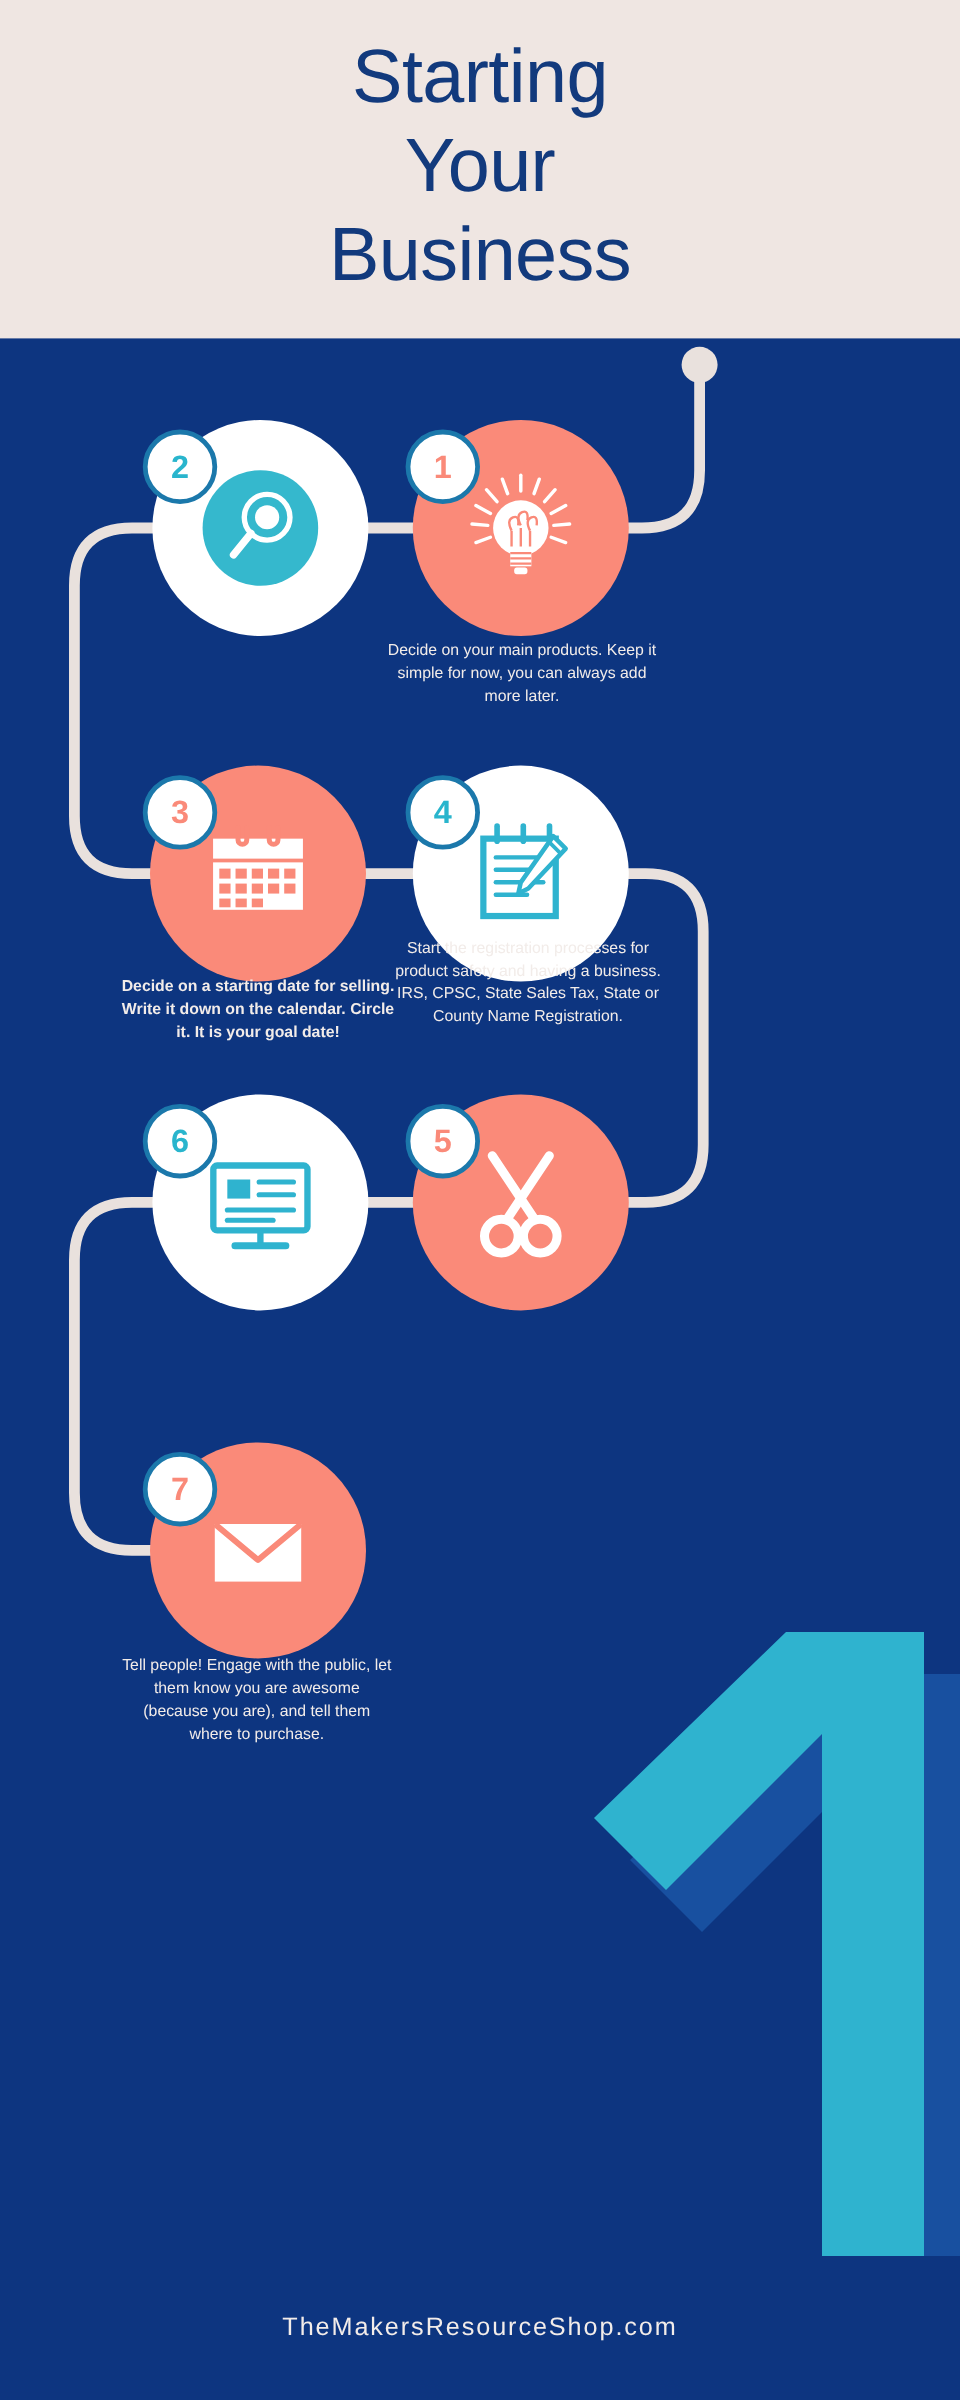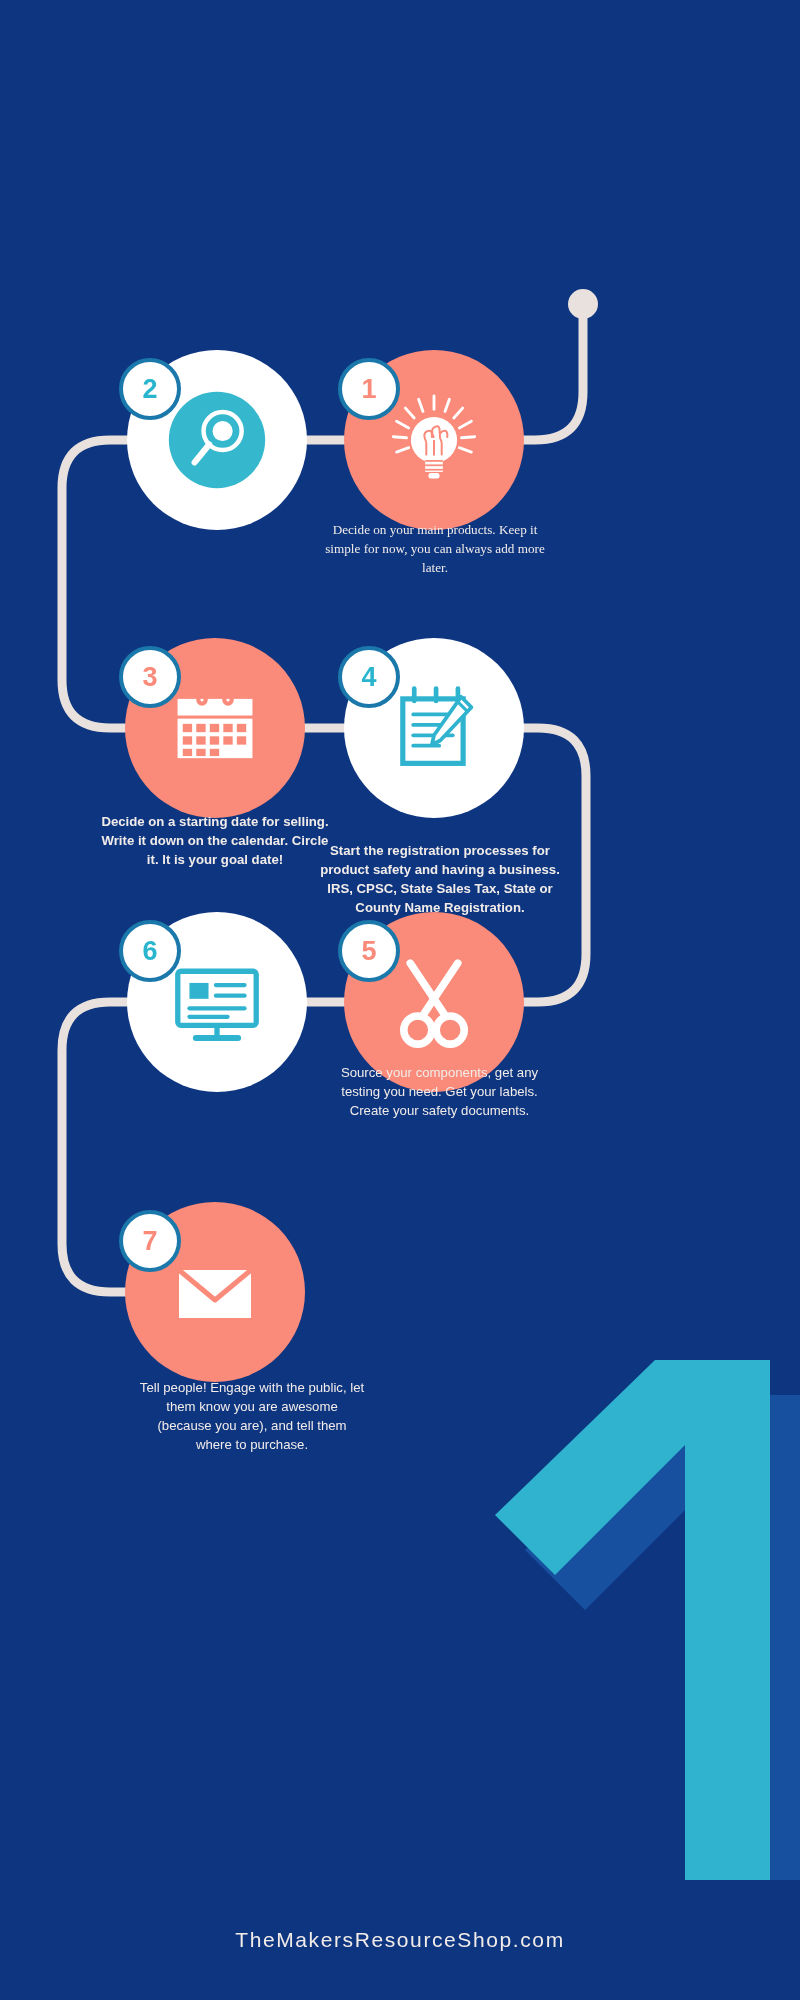--- a/index.html
+++ b/index.html
@@ -62,20 +62,25 @@
     position:absolute;left:0;bottom:48px;width:800px;text-align:center;
     color:#f2ece9;font-size:21px;letter-spacing:1.6px;
   }
   .icon-svg{display:block;}
 </style>
 </head>
 <body>
 
 <div class="page">
 
+  <div class="header">
+    <div class="header-title">Starting
+Your
+Business</div>
+  </div>
 
   <div class="decor">
     <svg width="330" height="560" viewBox="0 0 330 560">
       <polygon points="215,75 330,75 330,560 245,560 245,160 115,290 55,230" fill="#1850a0"></polygon>
       <polygon points="185,40 300,40 300,560 215,560 215,125 85,255 25,195" fill="#2fb3cf"></polygon>
     </svg>
   </div>
 
   <svg class="flow-svg" viewBox="0 0 800 1718">
     <g fill="none" stroke="#e9e1dd" stroke-width="9" stroke-linecap="round">
@@ -126,21 +131,21 @@
         <line x1="42" y1="69" x2="58" y2="69"></line>
         <line x1="42" y1="73" x2="58" y2="73"></line>
         <line x1="42" y1="77" x2="58" y2="77"></line>
       </g>
       <rect x="45" y="80" width="10" height="5" rx="2" fill="#ffffff"></rect>
     </svg>
   </div>
   <div class="badge coral-num" style="left:338px;top:358px;">
     <span>1</span>
   </div>
-  <div class="desc" style="left:320px;top:520px;font-family:Liberation Serif, serif;">Decide on your main products.  Keep it simple for now, you can always add more later.</div>
+  <div class="desc" style="left:320px;top:532px;">Decide on your main products.  Keep it simple for now, you can always add more later.</div>
 
   <div class="node white" style="left:127px;top:350px;">
     <svg class="icon-svg" width="112" height="112" viewBox="0 0 100 100">
       <circle cx="50" cy="50" r="43" fill="#35b8cd"></circle>
       <circle cx="55" cy="42" r="17" fill="none" stroke="#ffffff" stroke-width="4"></circle>
       <circle cx="55" cy="42" r="9" fill="#ffffff"></circle>
       <line x1="43" y1="54" x2="30" y2="70" stroke="#ffffff" stroke-width="5.5" stroke-linecap="round"></line>
     </svg>
   </div>
   <div class="badge teal-num" style="left:119px;top:358px;">
@@ -193,36 +198,35 @@
       </g>
       <g>
         <polygon points="76,20 86,30 56,62 48,66 50,57" fill="#ffffff" stroke="#2fb3cf" stroke-width="3.6" stroke-linejoin="round"></polygon>
         <line x1="72" y1="24" x2="82" y2="34" stroke="#2fb3cf" stroke-width="3"></line>
       </g>
     </svg>
   </div>
   <div class="badge teal-num" style="left:338px;top:646px;">
     <span>4</span>
   </div>
-  <div class="desc" style="left:320px;top:841px;width:240px;font-weight:bold;">Start the registration processes for product safety and having a business.  IRS, CPSC, State Sales Tax, State or County Name Registration.</div>
+  <div class="desc" style="left:320px;top:780px;width:240px;">Start the registration processes for product safety and having a business.  IRS, CPSC, State Sales Tax, State or County Name Registration.</div>
 
   <div class="node coral" style="left:344px;top:912px;">
     <svg class="icon-svg" width="108" height="108" viewBox="0 0 100 100">
       <g stroke="#ffffff" stroke-width="7" fill="none" stroke-linecap="round">
         <line x1="28" y1="14" x2="60" y2="62"></line>
         <line x1="72" y1="14" x2="40" y2="62"></line>
       </g>
       <circle cx="35" cy="76" r="13" fill="none" stroke="#ffffff" stroke-width="7"></circle>
       <circle cx="65" cy="76" r="13" fill="none" stroke="#ffffff" stroke-width="7"></circle>
     </svg>
   </div>
   <div class="badge coral-num" style="left:338px;top:920px;">
     <span>5</span>
   </div>
-  <div class="desc" style="left:322px;top:1063px;width:235px;">Source your components, get any testing you need.  Get your labels.  Create your safety documents.</div>
 
   <div class="node white" style="left:127px;top:912px;">
     <svg class="icon-svg" width="106" height="106" viewBox="0 0 100 100">
       <rect x="13" y="21" width="74" height="51" rx="3" fill="none" stroke="#2fb3cf" stroke-width="5"></rect>
       <rect x="24" y="32" width="18" height="15" fill="#2fb3cf"></rect>
       <g stroke="#2fb3cf" stroke-width="4" stroke-linecap="round">
         <line x1="49" y1="34" x2="76" y2="34"></line>
         <line x1="49" y1="44" x2="76" y2="44"></line>
         <line x1="24" y1="56" x2="76" y2="56"></line>
         <line x1="24" y1="64" x2="60" y2="64"></line>
@@ -237,17 +241,17 @@
 
   <div class="node coral" style="left:125px;top:1202px;">
     <svg class="icon-svg" width="100" height="100" viewBox="0 0 100 100">
       <rect x="14" y="28" width="72" height="48" fill="#ffffff"></rect>
       <polyline points="14,28 50,58 86,28" fill="none" stroke="#fa8a79" stroke-width="5" stroke-linejoin="round"></polyline>
     </svg>
   </div>
   <div class="badge coral-num" style="left:119px;top:1210px;">
     <span>7</span>
   </div>
-  <div class="desc" style="left:100px;top:1378px;width:228px;margin-left:38px;">Tell people!  Engage with the public, let them know you are awesome (because you are), and tell them where to purchase.</div>
+  <div class="desc" style="left:100px;top:1378px;width:228px;">Tell people!  Engage with the public, let them know you are awesome (because you are), and tell them where to purchase.</div>
 
   <div class="footer">TheMakersResourceShop.com</div>
 
 </div>
 
 </body></html>

